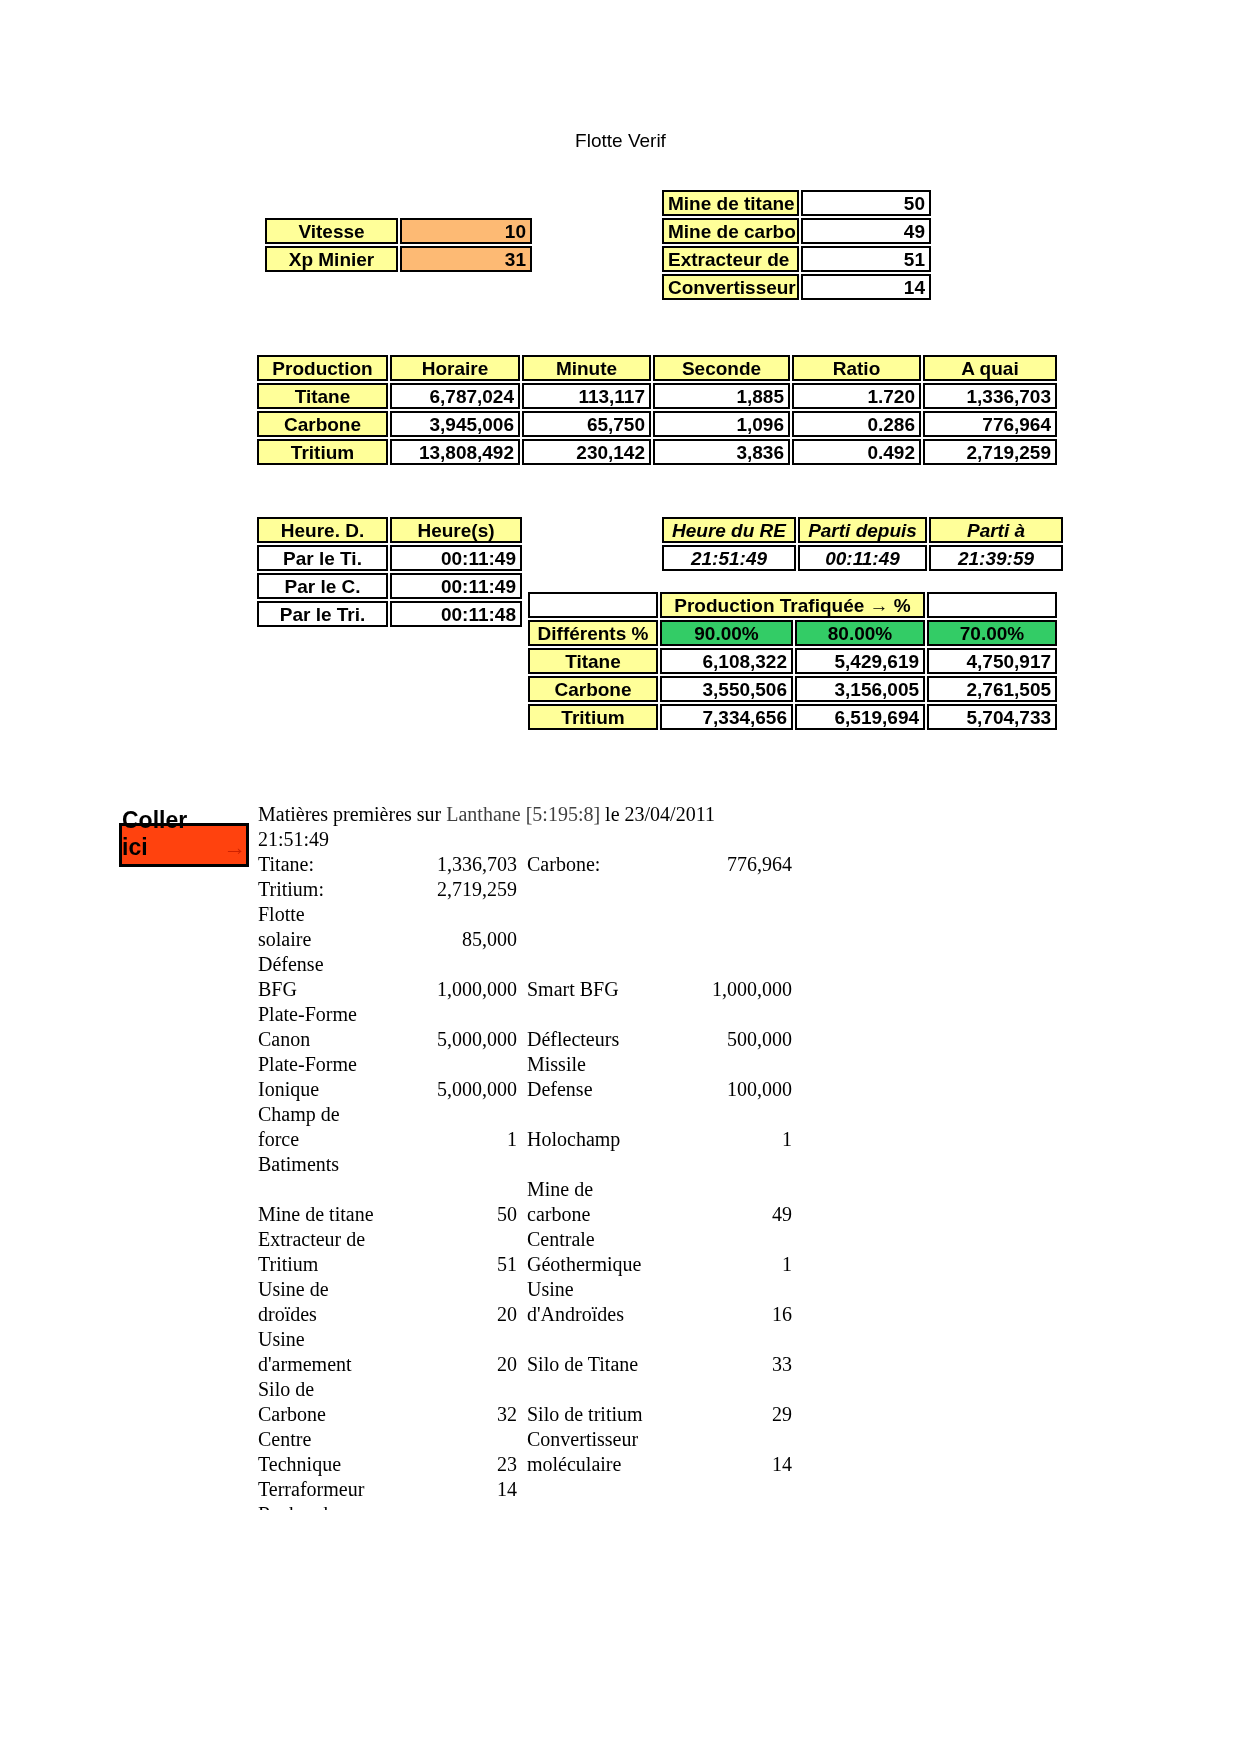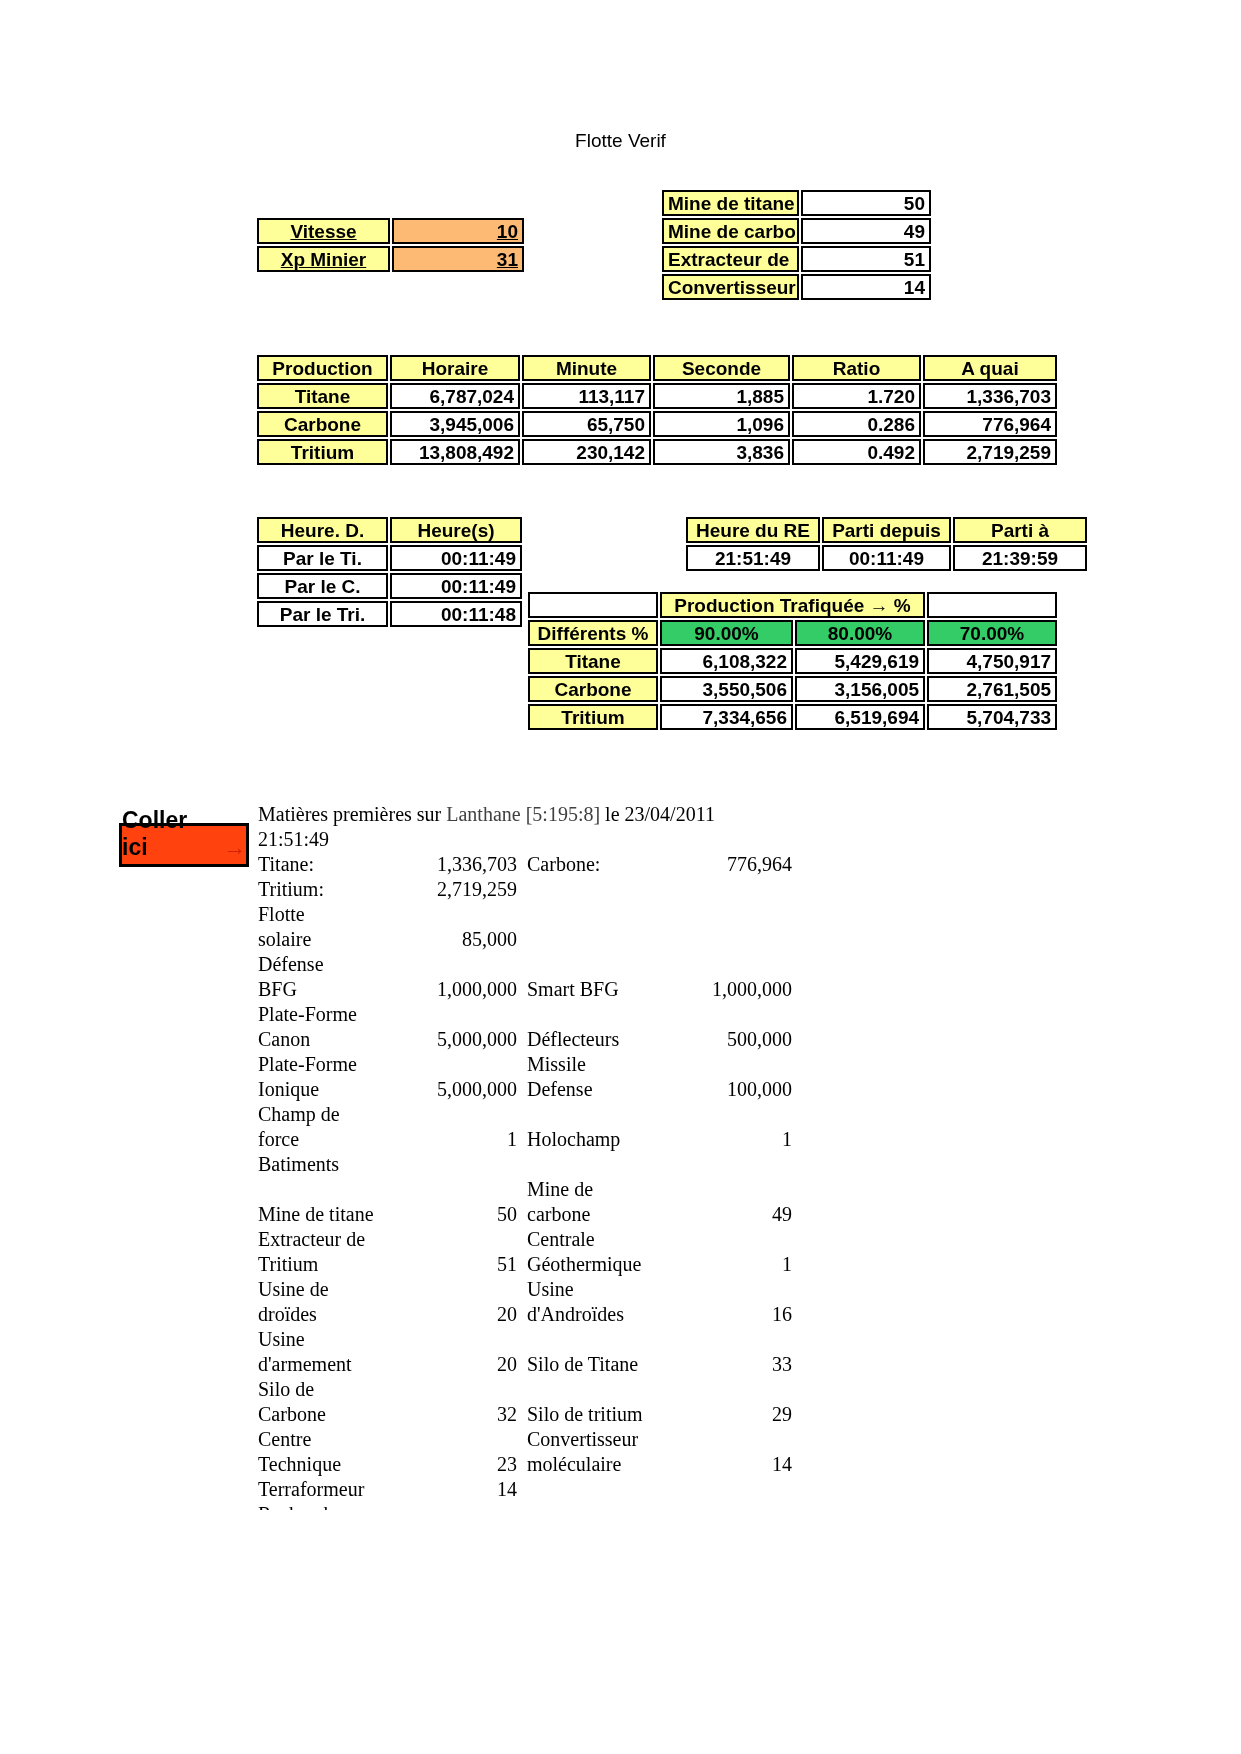--- a/index.html
+++ b/index.html
@@ -17,25 +17,25 @@
                 font-size:19px;font-weight:bold;line-height:21px;
                 padding:0 4px;overflow:hidden;white-space:nowrap;}
   td.lab{background:#FFFF99;text-align:center;}
   td.labl{background:#FFFF99;text-align:left;}
   td.val{background:#fff;text-align:right;}
   td.ctr{background:#fff;text-align:center;}
   td.cyan{background:#fdba74;text-align:right;}
   td.green{background:#33CC66;text-align:center;}
   td.spacer{border:none;background:transparent;}
 
-  #tbl-params{left:255px;top:216px;width:271px;text-decoration:underline;}
+  #tbl-params{left:263px;top:216px;width:271px;}
   #tbl-mines{left:660px;top:188px;width:273px;}
   #tbl-production{left:255px;top:353px;width:804px;}
   #tbl-duration{left:255px;top:515px;width:269px;}
-  #tbl-retour{left:684px;top:515px;width:403px;}
+  #tbl-retour{left:660px;top:515px;width:403px;font-style:italic;}
   #tbl-trafic{left:526px;top:590px;width:533px;}
 
   #paste-btn{position:absolute;left:119px;top:823px;width:130px;height:44px;
              box-sizing:border-box;background:#FF420E;border:3px solid #000;
              display:flex;align-items:flex-end;justify-content:center;
              padding-bottom:3px;font-size:23px;font-weight:bold;cursor:pointer;}
   #paste-btn .arrow{color:#cf2200;margin-left:6px;}
 
   #report{position:absolute;left:258px;top:802px;width:560px;
           font-family:"Liberation Serif",serif;font-size:20px;line-height:25px;}

